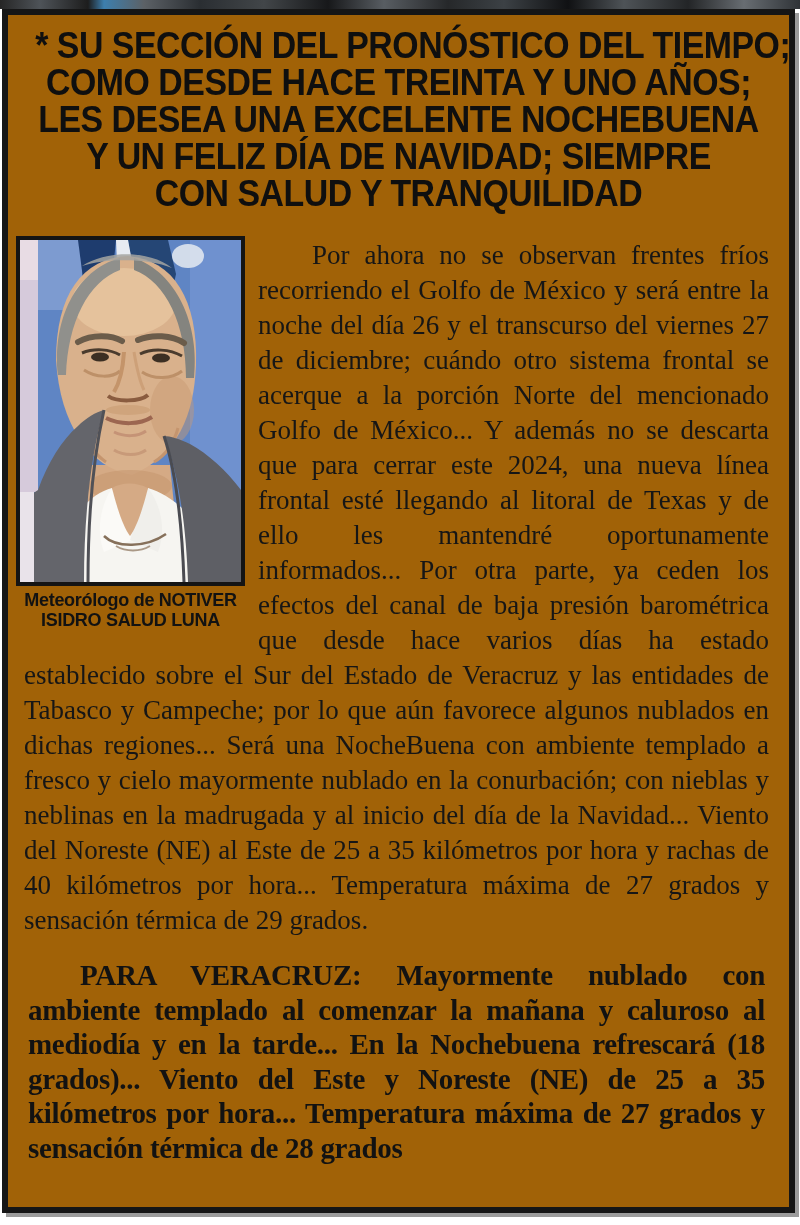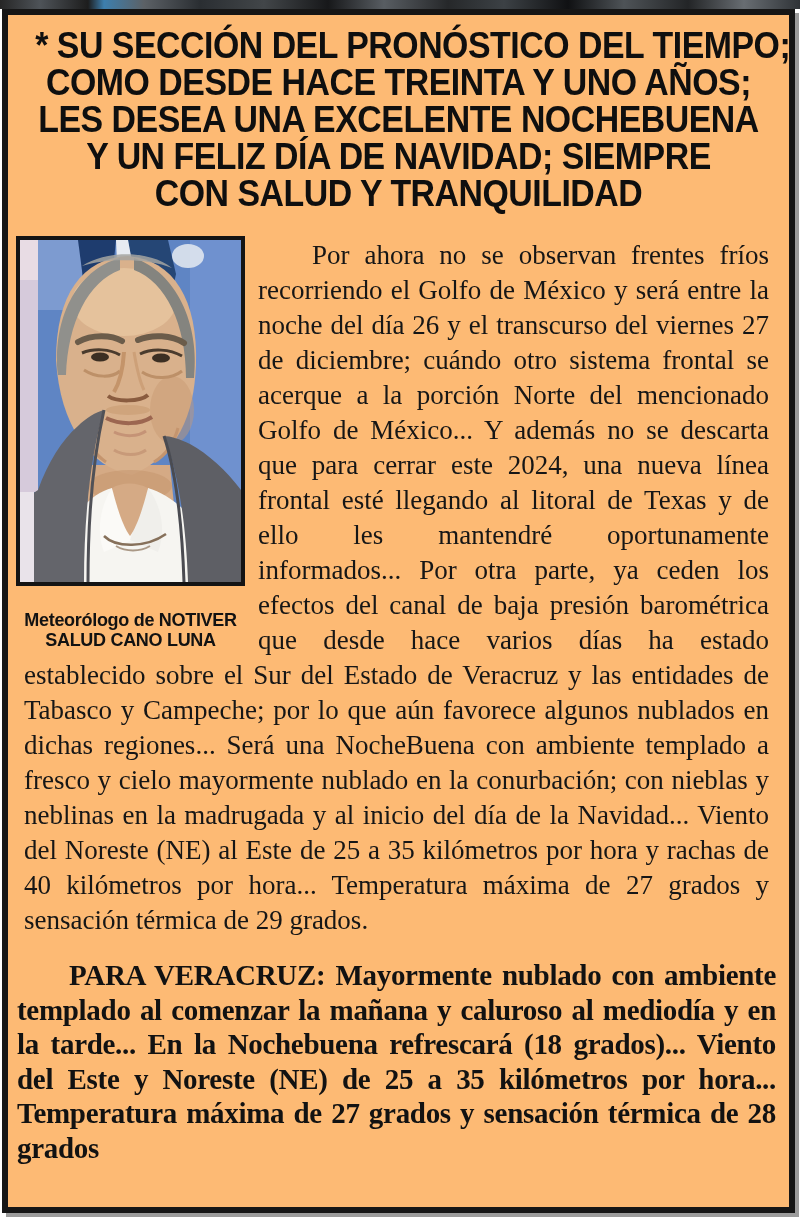--- a/index.html
+++ b/index.html
@@ -7,45 +7,45 @@
     width:800px;height:1225px;overflow:hidden;background:#ffffff;
     font-family:"Liberation Serif",serif;color:#161616;
   }
   .noise-strip{
     height:9px;width:100%;
     background:linear-gradient(90deg,#262626 0%,#4e5358 5%,#1d1d1d 11%,#3d7fae 13%,#5c6166 18%,
       #2a2e32 25%,#424649 33%,#17181a 41%,#585d62 48%,#26282a 56%,#3c4145 63%,
       #101113 71%,#4e5357 78%,#232527 86%,#686d72 93%,#2f3337 100%);
   }
   .page{
-    margin:0 5px 0 2px;border:6px solid #161616;background:#fdba74;
+    margin:0 5px 0 2px;border:6px solid #161616;background:#a16207;
     height:1192px;overflow:hidden;box-shadow:4px 4px 0 #9c9c9c;
   }
   .headline{
     margin:0;padding:12px 4px 2px;text-align:center;color:#0f0f0f;
     font-family:"Liberation Sans",sans-serif;font-weight:bold;
     font-size:36px;line-height:37px;letter-spacing:-0.5px;
     transform:scaleX(0.94);transform-origin:50% 0;
   }
   .headline span{display:block;white-space:nowrap;}
   .article{
     padding:16px 12px 0 8px;font-size:27px;line-height:35px;
     text-align:justify;
   }
   .photo-figure{float:left;width:229px;margin:6px 13px 2px 0;}
   .photo-frame{border:4px solid #141414;height:342px;background:#5f85c4;overflow:hidden;}
   .photo-frame svg{display:block;width:100%;height:100%;}
   .photo-figure figcaption{
     font-family:"Liberation Sans",sans-serif;font-weight:bold;
     font-size:18px;line-height:20px;text-align:center;color:#121212;
-    padding-top:24px;letter-spacing:-0.3px;
+    padding-top:4px;letter-spacing:-0.3px;
   }
   .para-general{margin:8px;text-indent:54px;}
   .para-veracruz{
-    margin:20px 1px 0;font-weight:bold;font-size:29px;line-height:34.5px;
+    margin:20px 12px 0;font-weight:bold;font-size:29px;line-height:34.5px;
     text-indent:52px;letter-spacing:-0.3px;color:#121212;
   }
 </style>
 </head>
 <body>
 
 <div class="noise-strip"></div>
 
 <div class="page">
 
@@ -117,21 +117,21 @@
             <path d="M0,342 L0,262 L18,250 C28,222 42,200 58,186 C66,178 76,172 84,170 C72,210 64,270 64,342 Z" fill="#64656b"></path>
             <path d="M84,170 C74,214 68,270 68,342" stroke="#505157" stroke-width="3" fill="none"></path>
             <path d="M221,342 L221,250 C206,230 188,214 170,204 C160,199 150,196 144,196 C158,232 166,282 168,342 Z" fill="#5e5f65"></path>
             <path d="M144,196 C156,232 162,282 164,342" stroke="#4a4b51" stroke-width="3" fill="none"></path>
             <rect x="0" y="252" width="14" height="90" fill="#e9e3ea"></rect>
           </g>
         </svg>
       </div>
       <figcaption>
         <span style="display:block;">Meteorólogo de NOTIVER</span>
-        <span style="display:block;">SALUD CANO LUNA</span>
+        <span style="display:block;">ISIDRO SALUD LUNA</span>
       </figcaption>
     </figure>
 
     <p class="para-general">Por ahora no se observan frentes fríos recorriendo el Golfo de México y será entre la noche del día 26 y el transcurso del viernes 27 de diciembre; cuándo otro sistema frontal se acerque a la porción Norte del mencionado Golfo de México... Y además no se descarta que para cerrar este 2024, una nueva línea frontal esté llegando al litoral de Texas y de ello les mantendré oportunamente informados... Por otra parte, ya ceden los efectos del canal de baja presión barométrica que desde hace varios días ha estado establecido sobre el Sur del Estado de Veracruz y las entidades de Tabasco y Campeche; por lo que aún favorece algunos nublados en dichas regiones... Será una NocheBuena con ambiente templado a fresco y cielo mayormente nublado en la conurbación; con nieblas y neblinas en la madrugada y al inicio del día de la Navidad... Viento del Noreste (NE) al Este de 25 a 35 kilómetros por hora y rachas de 40 kilómetros por hora... Temperatura máxima de 27 grados y sensación térmica de 29 grados.</p>
 
     <p class="para-veracruz">PARA VERACRUZ: Mayormente nublado con ambiente templado al comenzar la mañana y caluroso al mediodía y en la tarde... En la Nochebuena refrescará (18 grados)... Viento del Este y Noreste (NE) de 25 a 35 kilómetros por hora... Temperatura máxima de 27 grados y sensación térmica de 28 grados</p>
 
   </div>
 </div>
 

